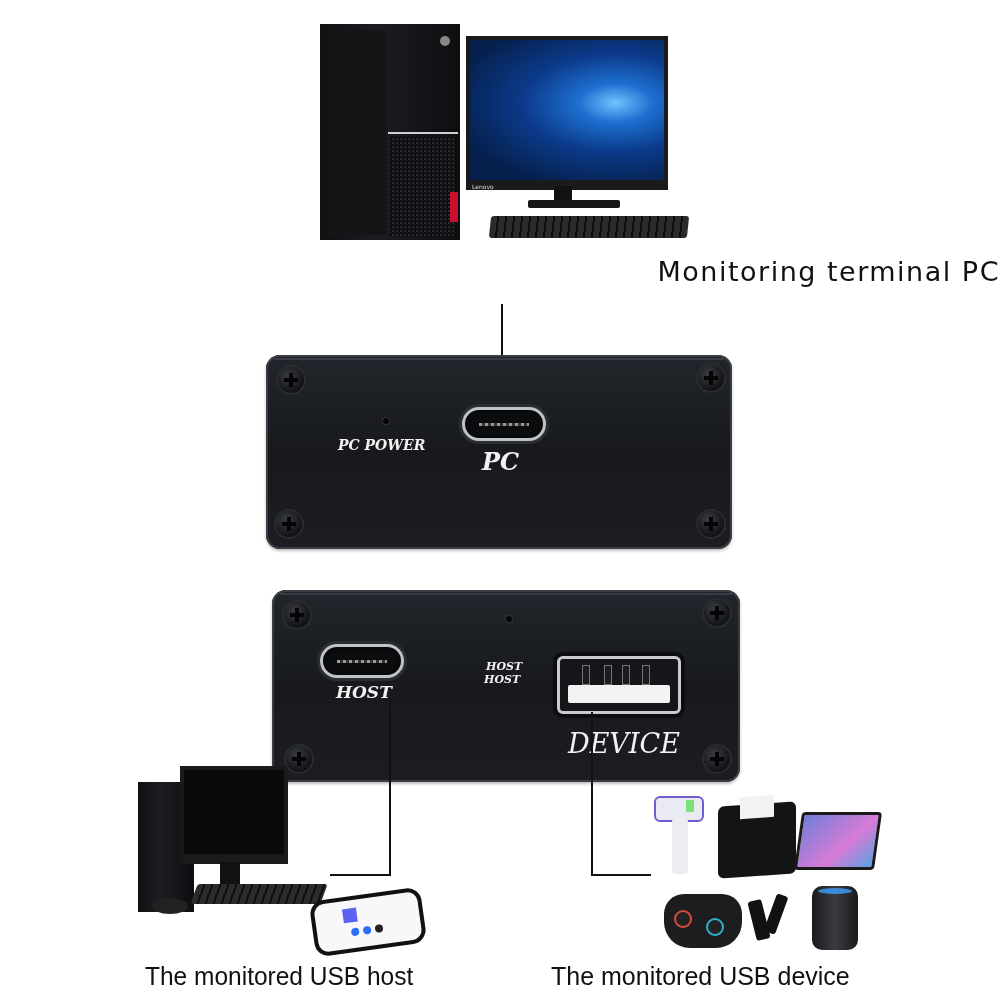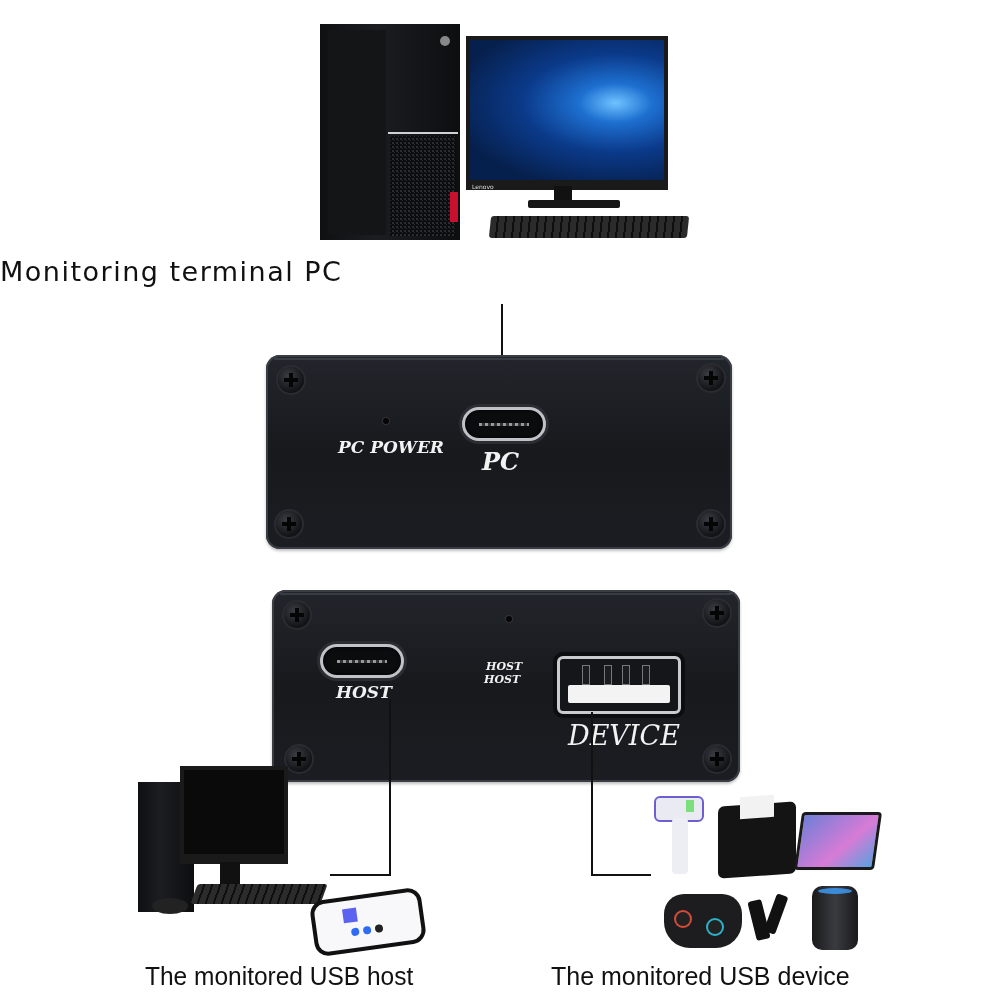--- a/index.html
+++ b/index.html
@@ -1,19 +1,19 @@
 <!DOCTYPE html>
 <html><head>
 <meta charset="utf-8">
 <style>
   html,body{margin:0;padding:0;background:#ffffff;}
   body{width:1000px;height:1000px;position:relative;overflow:hidden;font-family:"DejaVu Sans",sans-serif;}
   .abs{position:absolute;}
   .caption{position:absolute;color:#111;font-family:"DejaVu Sans",sans-serif;white-space:nowrap;}
-  .cap-top{left:0;width:1000px;top:256px;text-align:left;font-size:27px;letter-spacing:1.5px;}
+  .cap-top{left:0;width:1000px;top:256px;text-align:right;font-size:27px;letter-spacing:1.5px;}
   .cap-host{left:145px;top:962px;font-size:25px;font-family:"Liberation Sans",sans-serif;transform:scaleX(0.98);transform-origin:left;}
   .cap-dev{left:535px;top:962px;font-size:25px;font-family:"Liberation Sans",sans-serif;margin-left:16px;}
   .line{position:absolute;background:#111;}
   .panel{position:absolute;background:linear-gradient(180deg,#22252b 0%,#17191d 50%,#1b1d22 100%);border-radius:14px;box-shadow:0 0 0 2px #3a3d44 inset, 0 2px 3px rgba(0,0,0,.25);}
   .panel-edge{position:absolute;left:8px;right:8px;top:3px;height:2px;background:#4a4d55;border-radius:2px;opacity:.6;}
   .screw{position:absolute;width:26px;height:26px;border-radius:50%;background:radial-gradient(circle at 40% 35%,#3a3d44,#121316 70%);box-shadow:0 0 0 2px #2a2c31;}
   .screw::before,.screw::after{content:"";position:absolute;background:#050506;left:50%;top:50%;}
   .screw::before{width:14px;height:4px;transform:translate(-50%,-50%);}
   .screw::after{width:4px;height:14px;transform:translate(-50%,-50%);}
   .typec{position:absolute;border-radius:18px;background:#0b0c0e;border:3px solid #bfc2c6;box-shadow:0 0 0 3px #2b2d33, inset 0 0 4px #000;}
@@ -55,21 +55,21 @@
 
 <div class="line" style="left:501px;top:304px;width:2px;height:112px;"></div>
 
 <div class="panel" style="left:266px;top:355px;width:466px;height:194px;">
   <div class="panel-edge"></div>
   <div class="screw" style="left:12px;top:12px;"></div>
   <div class="screw" style="left:432px;top:10px;"></div>
   <div class="screw" style="left:10px;top:156px;"></div>
   <div class="screw" style="left:432px;top:156px;"></div>
   <div class="led" style="left:117px;top:63px;"></div>
-  <div class="silk" style="left:72px;top:82px;font-size:17px;">PC POWER</div>
+  <div class="silk" style="left:72px;top:82px;font-size:14px;">PC POWER</div>
   <div class="typec" style="left:196px;top:52px;width:78px;height:28px;">
       <div class="typec-tongue"></div>
     </div>
   <div class="silk" style="left:216px;top:92px;font-size:24px;">PC</div>
 </div>
 
 <div class="panel" style="left:272px;top:590px;width:468px;height:192px;">
   <div class="panel-edge"></div>
   <div class="screw" style="left:12px;top:12px;"></div>
   <div class="screw" style="left:432px;top:10px;"></div>
@@ -82,21 +82,21 @@
   <div class="led" style="left:234px;top:26px;"></div>
   <div class="silk" style="left:214px;top:70px;font-size:11px;">HOST</div>
   <div class="silk" style="left:212px;top:83px;font-size:11px;">HOST</div>
   <div class="usba" style="left:285px;top:66px;width:118px;height:52px;">
     <div class="usba-pin" style="left:22px;"></div>
     <div class="usba-pin" style="left:44px;"></div>
     <div class="usba-pin" style="left:62px;"></div>
     <div class="usba-pin" style="left:82px;"></div>
     <div class="usba-tongue"></div>
   </div>
-  <div class="silk" style="left:296px;top:130px;font-size:27px;font-weight:normal;">DEVICE</div>
+  <div class="silk" style="left:296px;top:138px;font-size:27px;font-weight:normal;">DEVICE</div>
 </div>
 
 <div class="line" style="left:389px;top:700px;width:2px;height:176px;"></div>
 <div class="line" style="left:330px;top:874px;width:61px;height:2px;"></div>
 <div class="line" style="left:591px;top:712px;width:2px;height:164px;"></div>
 <div class="line" style="left:591px;top:874px;width:60px;height:2px;"></div>
 
 <div class="abs" style="left:134px;top:762px;width:300px;height:195px;">
   <div class="tower" style="left:4px;top:20px;width:56px;height:130px;"></div>
   <div class="monitor" style="left:46px;top:4px;width:100px;height:84px;background:#0a0a0a;"></div>

